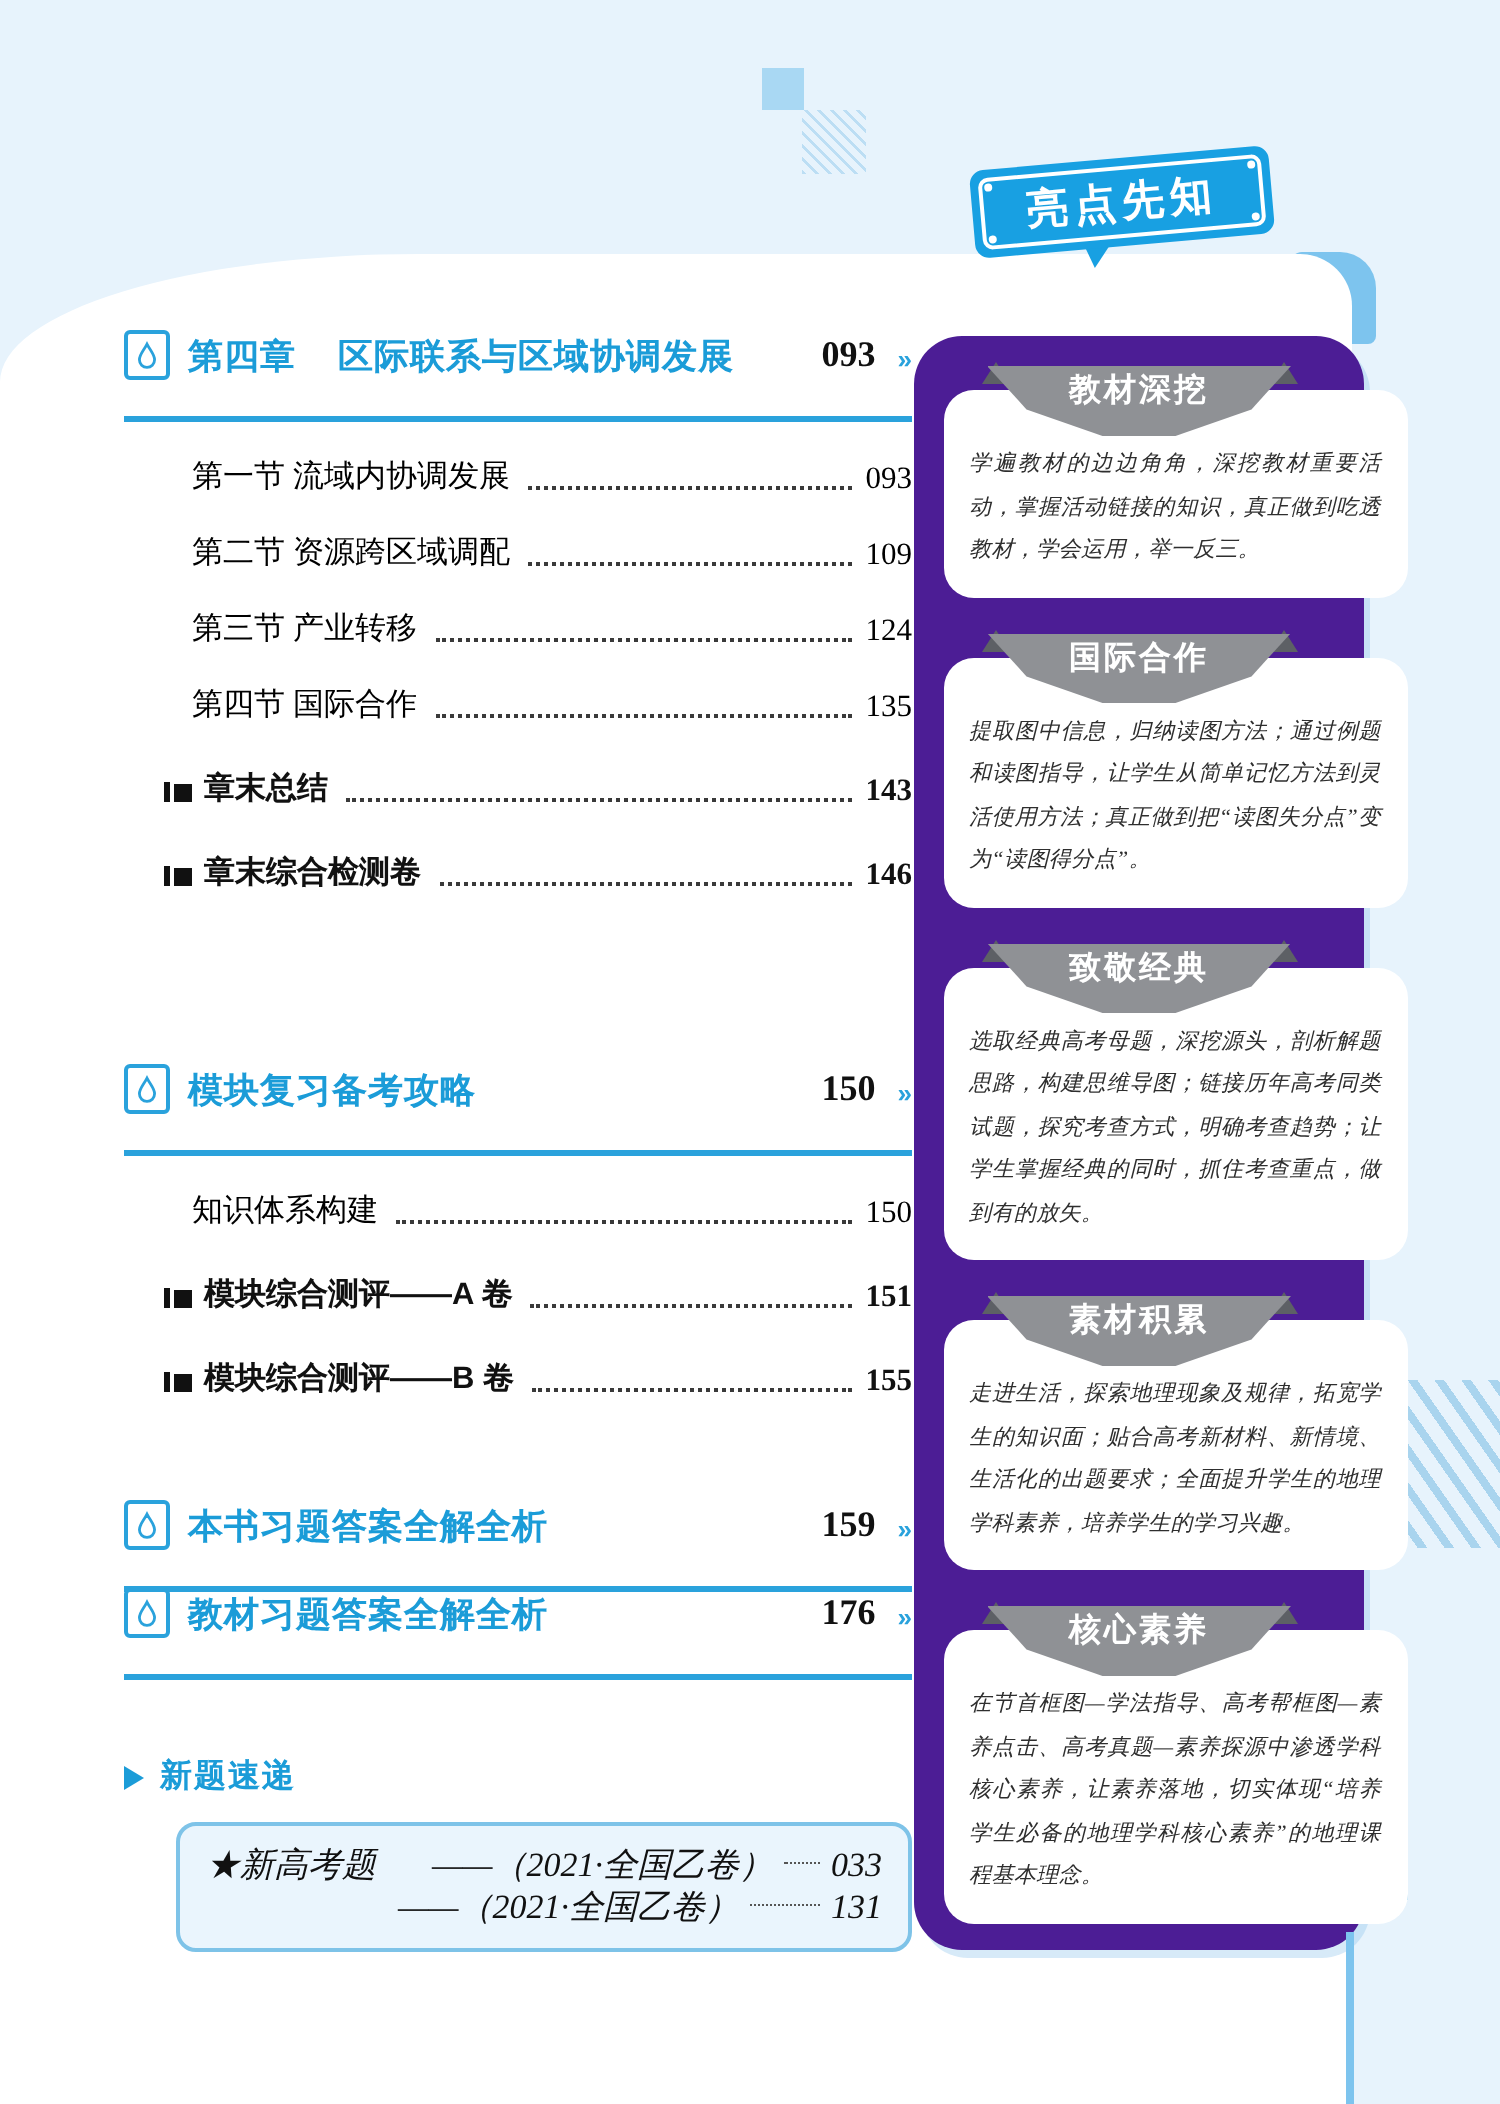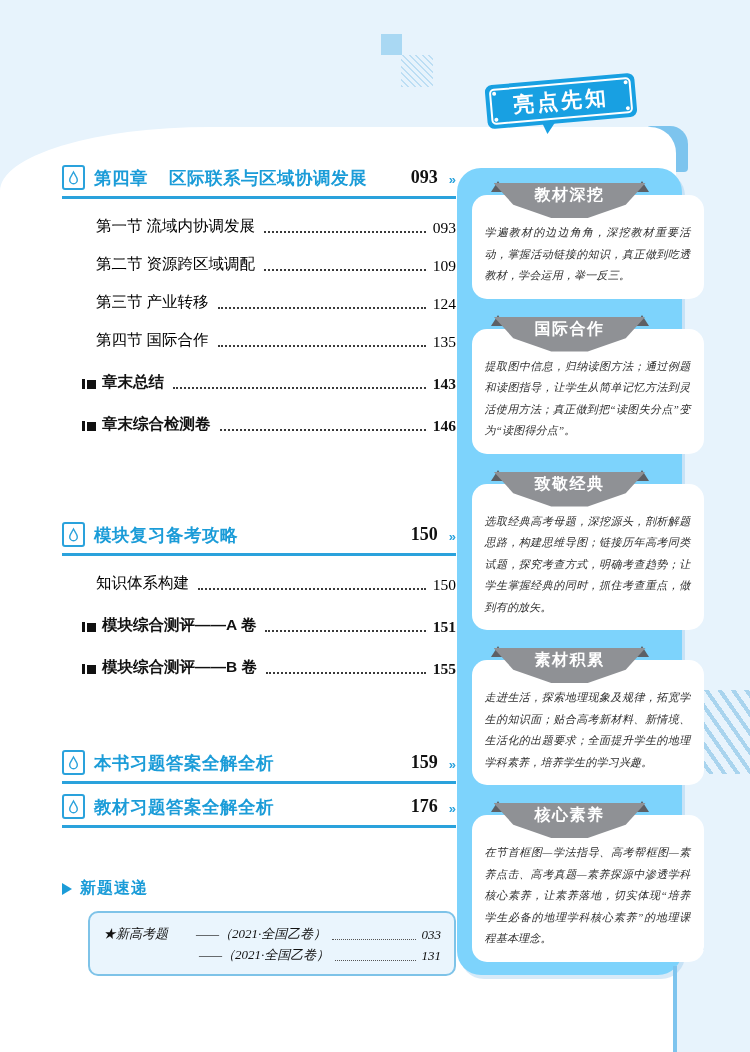--- a/index.html
+++ b/index.html
@@ -33,23 +33,23 @@
   .badge-dot { position:absolute; width:4px; height:4px; border-radius:50%; background:#ffffff; }
   .badge-dot.tl { left:7px; top:7px; } .badge-dot.tr { right:7px; top:7px; }
   .badge-dot.bl { left:7px; bottom:7px; } .badge-dot.br { right:7px; bottom:7px; }
   .badge-tail { position:absolute; left:539px; top:118px; width:0; height:0; z-index:5;
     border-left:9px solid transparent; border-right:9px solid transparent; border-top:16px solid #18a0e2;
     transform:rotate(4deg); }
 
   
   .toc { position:absolute; left:62px; top:165px; width:394px; z-index:3; }
   .toc-block { position:absolute; left:0; width:394px; }
-  .b-chapter { top:0; } .b-module { top:357px;text-align:right; } .b-ans1 { top:585px; } .b-ans2 { top:629px; } .b-newq { top:713px; }
-
-  .toc-header { display:flex; align-items:center; gap:9px; border-bottom:3px solid #2aa2dc; padding-bottom:6px; }
+  .b-chapter { top:0; } .b-module { top:367px;text-align:right; } .b-ans1 { top:585px; } .b-ans2 { top:629px; } .b-newq { top:713px; }
+
+  .toc-header { display:flex; align-items:center; gap:9px; border-bottom:3px solid #2aa2dc; padding-bottom:18px; }
   .drop-box { width:23px; height:25px; border:2px solid #2aa2dc; border-radius:3px; background:#ffffff;
     display:flex; align-items:center; justify-content:center; flex:0 0 auto; }
   .hd-label, .hd-title { color:#1b9cd8; font-weight:bold; font-size:17.5px; letter-spacing:.5px; white-space:nowrap; }
   .hd-label { margin-right:12px; }
   .spacer { flex:1; }
   .hd-page { font-family:"Liberation Serif", serif; font-weight:bold; font-size:18px; color:#111111; }
   .hd-arrow { color:#2aa2dc; font-size:13px; font-weight:bold; margin-left:2px; transform:translateY(2px); }
 
   .toc-row { display:flex; align-items:flex-end; margin-left:34px; margin-top:16px; height:22px;
     font-family:"Liberation Serif", serif; font-size:15.5px; color:#000000; }
@@ -63,30 +63,30 @@
   .plug-icon { display:inline-flex; align-items:center; margin-right:6px; margin-bottom:4px; }
   .plug-bar { width:3px; height:10px; background:#111111; margin-right:2px; }
   .plug-sq  { width:9px; height:9px; background:#111111; }
 
   .newq-header { display:flex; align-items:center; gap:8px; }
   .tri-icon { width:0; height:0; border-top:6px solid transparent; border-bottom:6px solid transparent;
     border-left:10px solid #1b9cd8; }
   .newq-title { color:#1b9cd8; font-weight:bold; font-size:16px; letter-spacing:1px; }
   .newq-box { margin:12px 0 0 26px; width:368px; background:#eaf5fd; border:2px solid #7ec3e8;
     border-radius:10px; padding:9px 13px 10px; }
-  .newq-row { display:flex; align-items:flex-end; font-family:"Liberation Serif", serif; font-style:italic;
-    font-size:13px; color:#111111; height:21px; }
+  .newq-row { display:flex; align-items:center; font-family:"Liberation Serif", serif; font-style:italic;
+    font-size:17px; color:#111111; height:21px; }
   .newq-row.indent { padding-left:68px; }
   .newq-prefix { white-space:nowrap; }
   .newq-label { white-space:nowrap;margin-left:28px; }
   .newq-leader { flex:1; border-bottom:1.6px dotted #555555; margin:0 6px 3px 6px; }
   .newq-page { font-style:italic; }
 
   
-  .sidebar { position:absolute; left:457px; top:168px; width:225px; height:807px; background:#7dd3fc;
+  .sidebar { position:absolute; left:457px; top:168px; width:225px; height:807px; background:#4c1d95;
     border-radius:24px; z-index:3; box-shadow:3px 4px 0 rgba(141,196,235,.35); }
   .cards { display:flex; flex-direction:column; align-items:center; padding-top:27px; }
   .card-wrap { position:relative; width:196px; }
   .gap { margin-top:30px; }
   .ribbon { position:absolute; top:-13px; left:50%; transform:translateX(-50%); width:152px; height:36px; z-index:2; }
   .ribbon .tri { position:absolute; top:-1px; width:0; height:0;
     border-left:7px solid transparent; border-right:7px solid transparent; border-bottom:11px solid #5d6065; }
   .tri-l { left:-3px; } .tri-r { right:-3px; }
   .ribbon-band { position:absolute; left:0; top:1px; width:152px; height:35px; background:#8f9195;
     clip-path:polygon(0 0, 100% 0, 87% 62%, 62% 100%, 38% 100%, 13% 62%);

